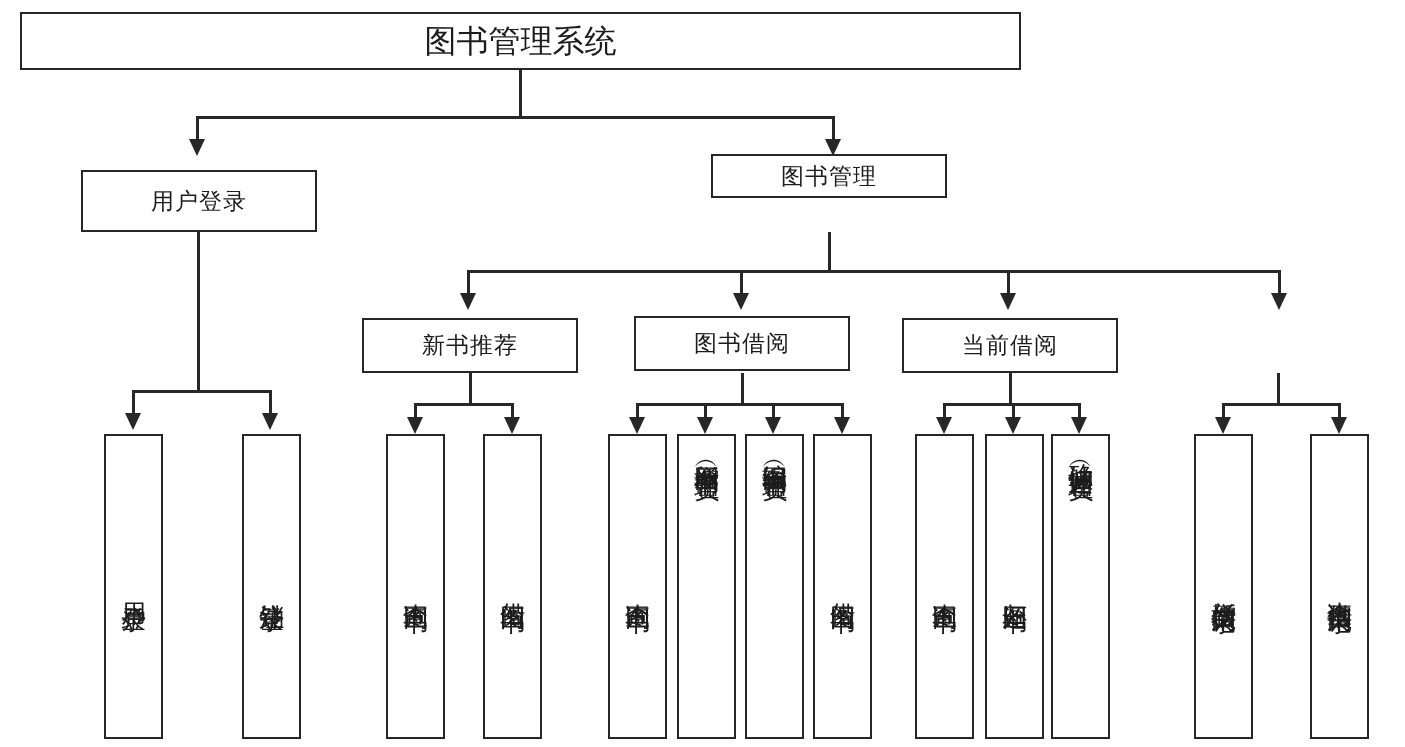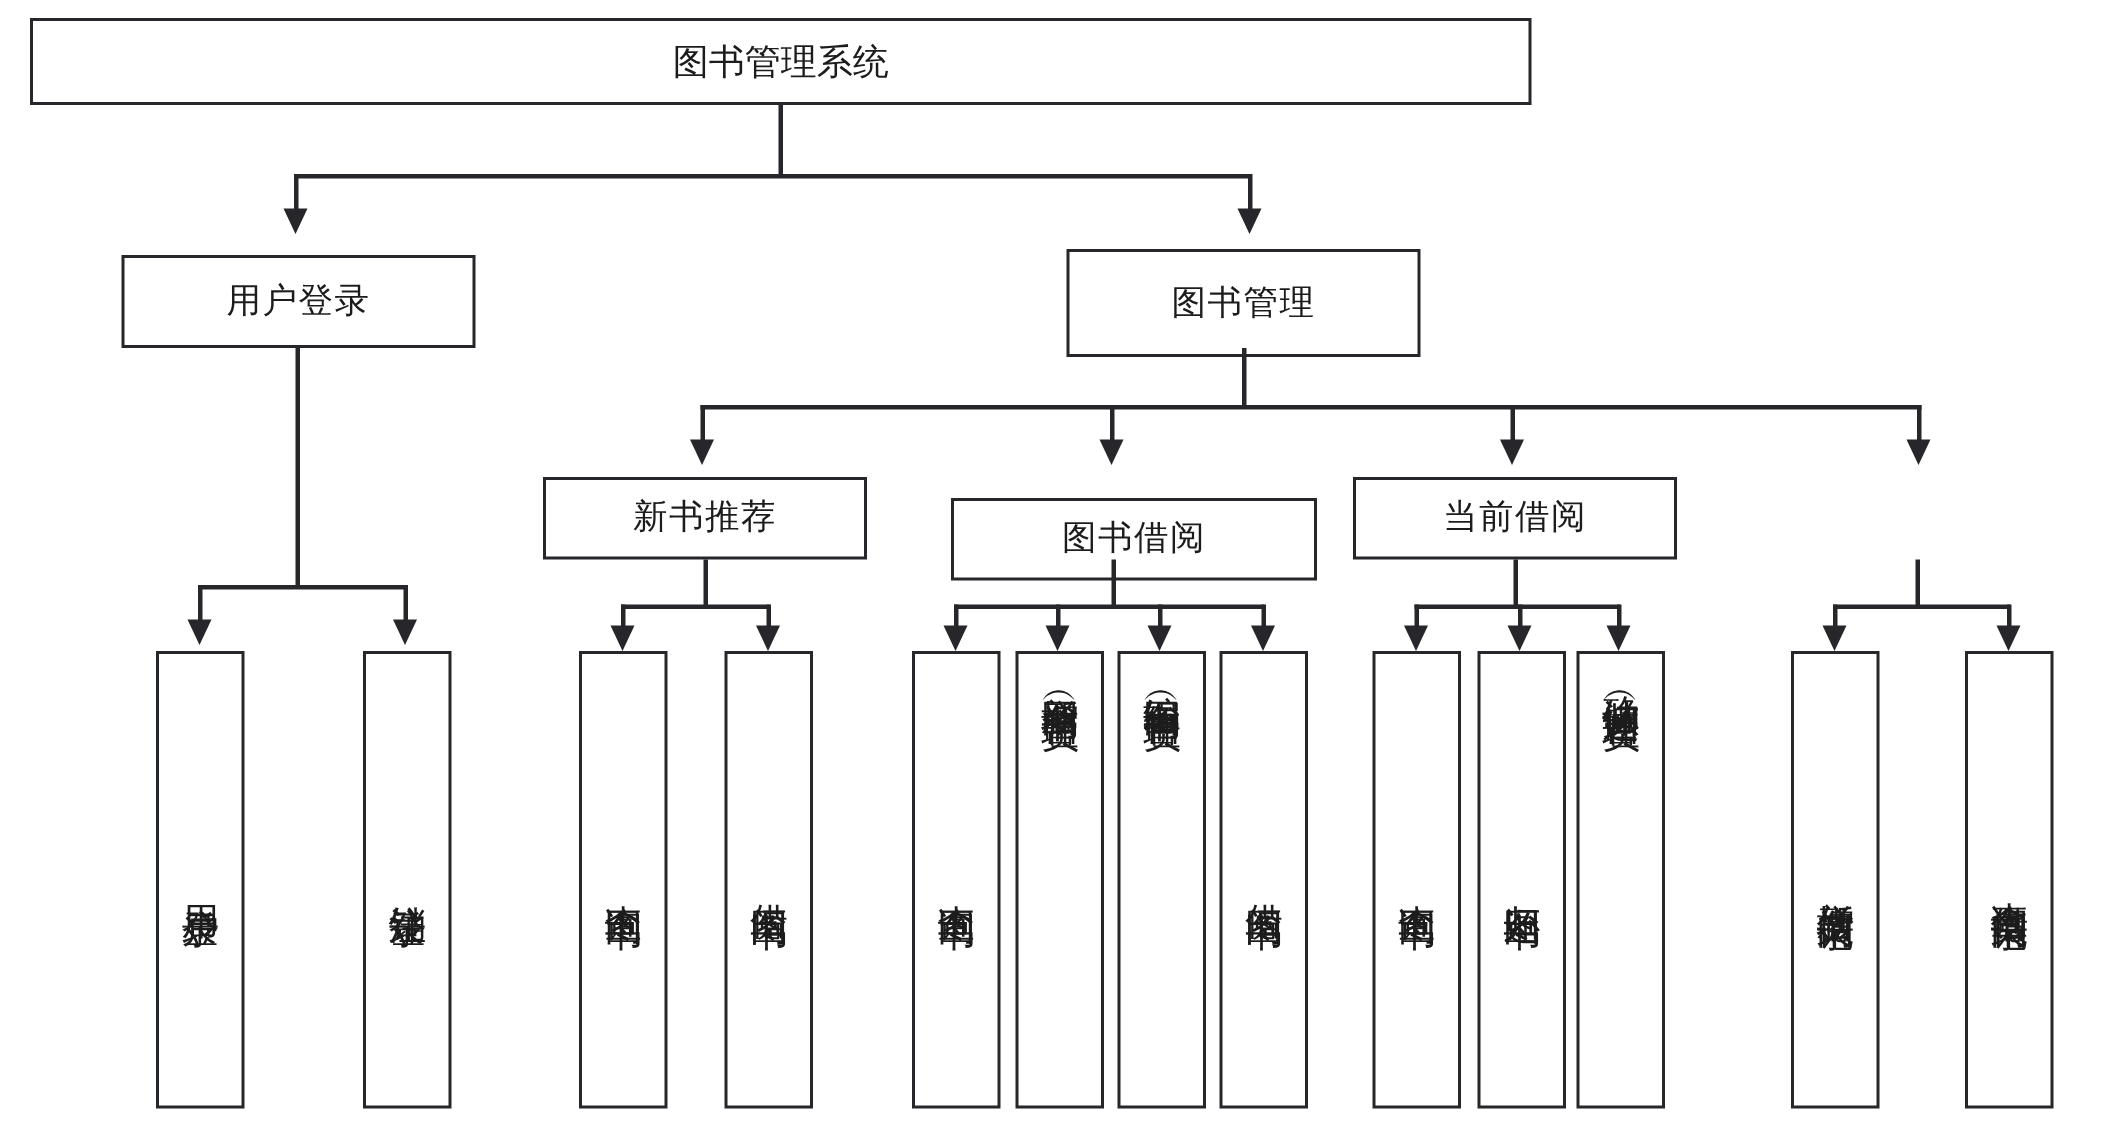--- a/index.html
+++ b/index.html
@@ -28,21 +28,21 @@
     align-items: center;
     justify-content: center;
     color: #1c1c1c;
     line-height: 1.25;
   }
   .node.horiz {
     font-size: 23px;
     letter-spacing: 1px;
   }
   .node.root {
-    font-size: 24px;
+    font-size: 32px;
   }
   
   .node.vert {
     writing-mode: vertical-rl;
     text-orientation: upright;
     font-size: 25px;
     letter-spacing: 2px;
     align-items: center;
     justify-content: center;
     padding: 4px 0;
@@ -91,21 +91,21 @@
 
   <div class="ln h" style="left:196px; top:116px; width:638px; height:2.5px;"></div>
 
   <div class="ln v" style="left:196px; top:116px; width:2.5px; height:25px;"></div>
   <div class="arrow" style="left:189px; top:139px;"></div>
   <div class="ln v" style="left:832px; top:116px; width:2.5px; height:25px;"></div>
   <div class="arrow" style="left:825px; top:139px;"></div>
 
   <div class="node horiz" style="left:81px; top:170px; width:236px; height:62px;">用户登录</div>
 
-  <div class="node horiz" style="left:711px; top:166px; width:236px; height:72px;">图书管理</div>
+  <div class="node horiz" style="left:711px; top:154px; width:236px; height:44px;">图书管理</div>
 
   <div class="ln v" style="left:197px; top:232px; width:2.5px; height:160px;"></div>
   <div class="ln h" style="left:132px; top:390px; width:139px; height:2.5px;"></div>
   <div class="ln v" style="left:132px; top:390px; width:2.5px; height:25px;"></div>
   <div class="arrow" style="left:125px; top:413px;"></div>
   <div class="ln v" style="left:269px; top:390px; width:2.5px; height:25px;"></div>
   <div class="arrow" style="left:262px; top:413px;"></div>
 
   <div class="ln v" style="left:828px; top:232px; width:2.5px; height:40px;"></div>
   <div class="ln h" style="left:467px; top:270px; width:814px; height:2.5px;"></div>
@@ -116,21 +116,21 @@
   <div class="ln v" style="left:740px; top:270px; width:2.5px; height:25px;"></div>
   <div class="arrow" style="left:733px; top:293px;"></div>
 
   <div class="ln v" style="left:1007px; top:270px; width:2.5px; height:25px;"></div>
   <div class="arrow" style="left:1000px; top:293px;"></div>
 
   <div class="ln v" style="left:1278px; top:270px; width:2.5px; height:25px;"></div>
   <div class="arrow" style="left:1271px; top:293px;"></div>
 
   <div class="node horiz" style="left:362px; top:318px; width:216px; height:55px;">新书推荐</div>
-  <div class="node horiz" style="left:634px; top:332px; width:244px; height:55px;">图书借阅</div>
+  <div class="node horiz" style="left:634px; top:316px; width:216px; height:55px;">图书借阅</div>
   <div class="node horiz" style="left:902px; top:318px; width:216px; height:55px;">当前借阅</div>
 
   <div class="ln v" style="left:469px; top:373px; width:2.5px; height:32px;"></div>
   <div class="ln h" style="left:414px; top:403px; width:99px; height:2.5px;"></div>
   <div class="ln v" style="left:414px; top:403px; width:2.5px; height:16px;"></div>
   <div class="arrow" style="left:407px; top:417px;"></div>
   <div class="ln v" style="left:511px; top:403px; width:2.5px; height:16px;"></div>
   <div class="arrow" style="left:504px; top:417px;"></div>
 
   <div class="ln v" style="left:741px; top:373px; width:2.5px; height:32px;"></div>

